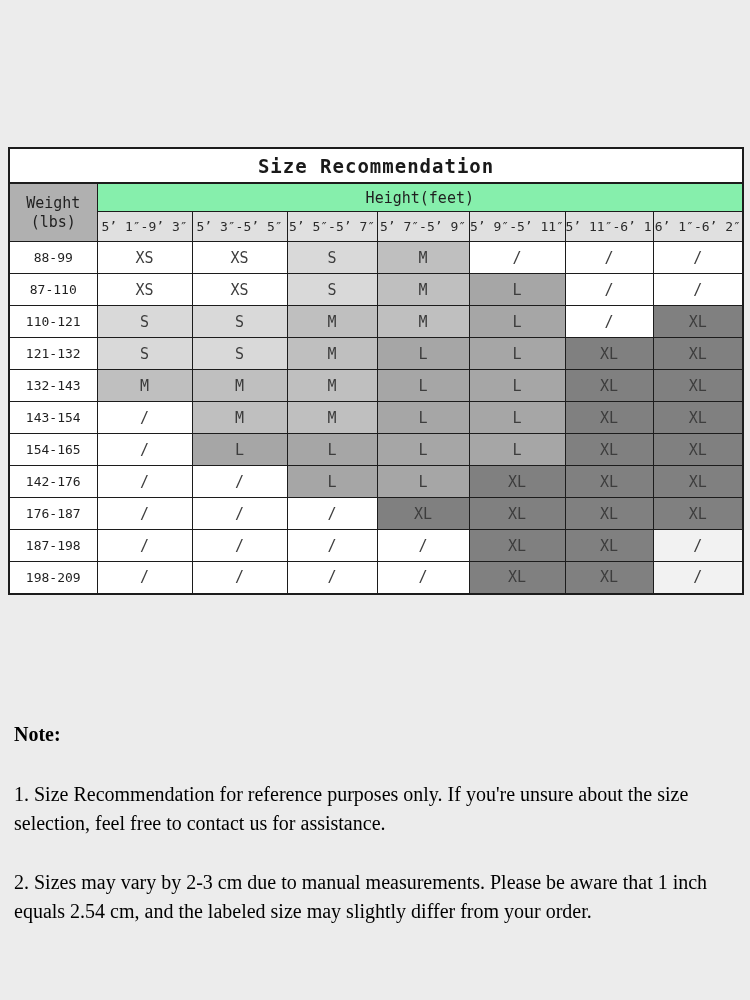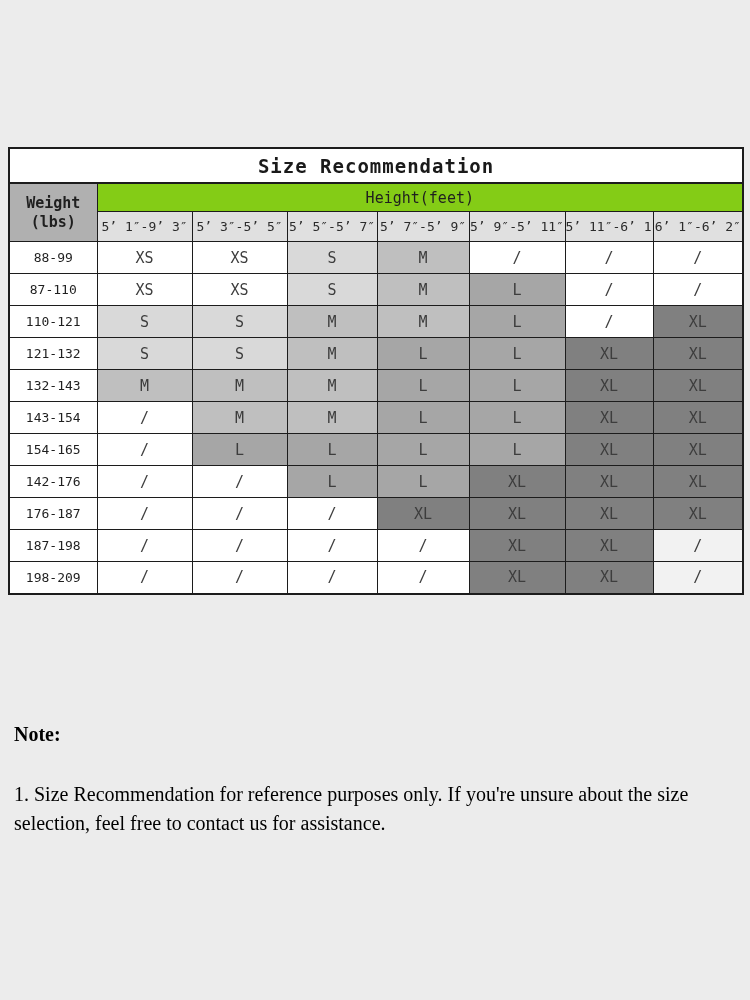--- a/index.html
+++ b/index.html
@@ -32,26 +32,26 @@
     background: #ffffff;
     font-size: 19px;
     font-weight: 600;
     letter-spacing: 1px;
     color: #1a1a1a;
     border-bottom: 2px solid #1c1c1c;
   }
   th.weight-head {
     background: #b0b0b0;
     font-size: 15px;
-    font-weight: bold;
+    font-weight: normal;
     color: #1f1f1f;
     line-height: 19px;
   }
   th.height-head {
-    background: #84cc16;
+    background: #86efac;
     height: 27px;
     font-size: 15px;
     font-weight: normal;
     color: #1f1f1f;
   }
   tr.ranges-row th {
     background: #e0e0e0;
     height: 29px;
     font-size: 13px;
     font-weight: normal;
@@ -235,13 +235,14 @@
         <td class="scell" style="background-color: rgb(128, 128, 128);">XL</td>
         <td class="scell" style="background-color: rgb(242, 242, 242);">/</td>
       </tr>
     </tbody>
   </table>
 </div>
 
 <div class="notes">
   <p class="note-heading">Note:</p>
   <p class="note-item">1. Size Recommendation for reference purposes only. If you're unsure about the size selection, feel free to contact us for assistance.</p>
+  <p class="note-item">2. Sizes may vary by 2-3 cm due to manual measurements. Please be aware that 1 inch equals 2.54 cm, and the labeled size may slightly differ from your order.</p>
 </div>
 
 </body></html>

